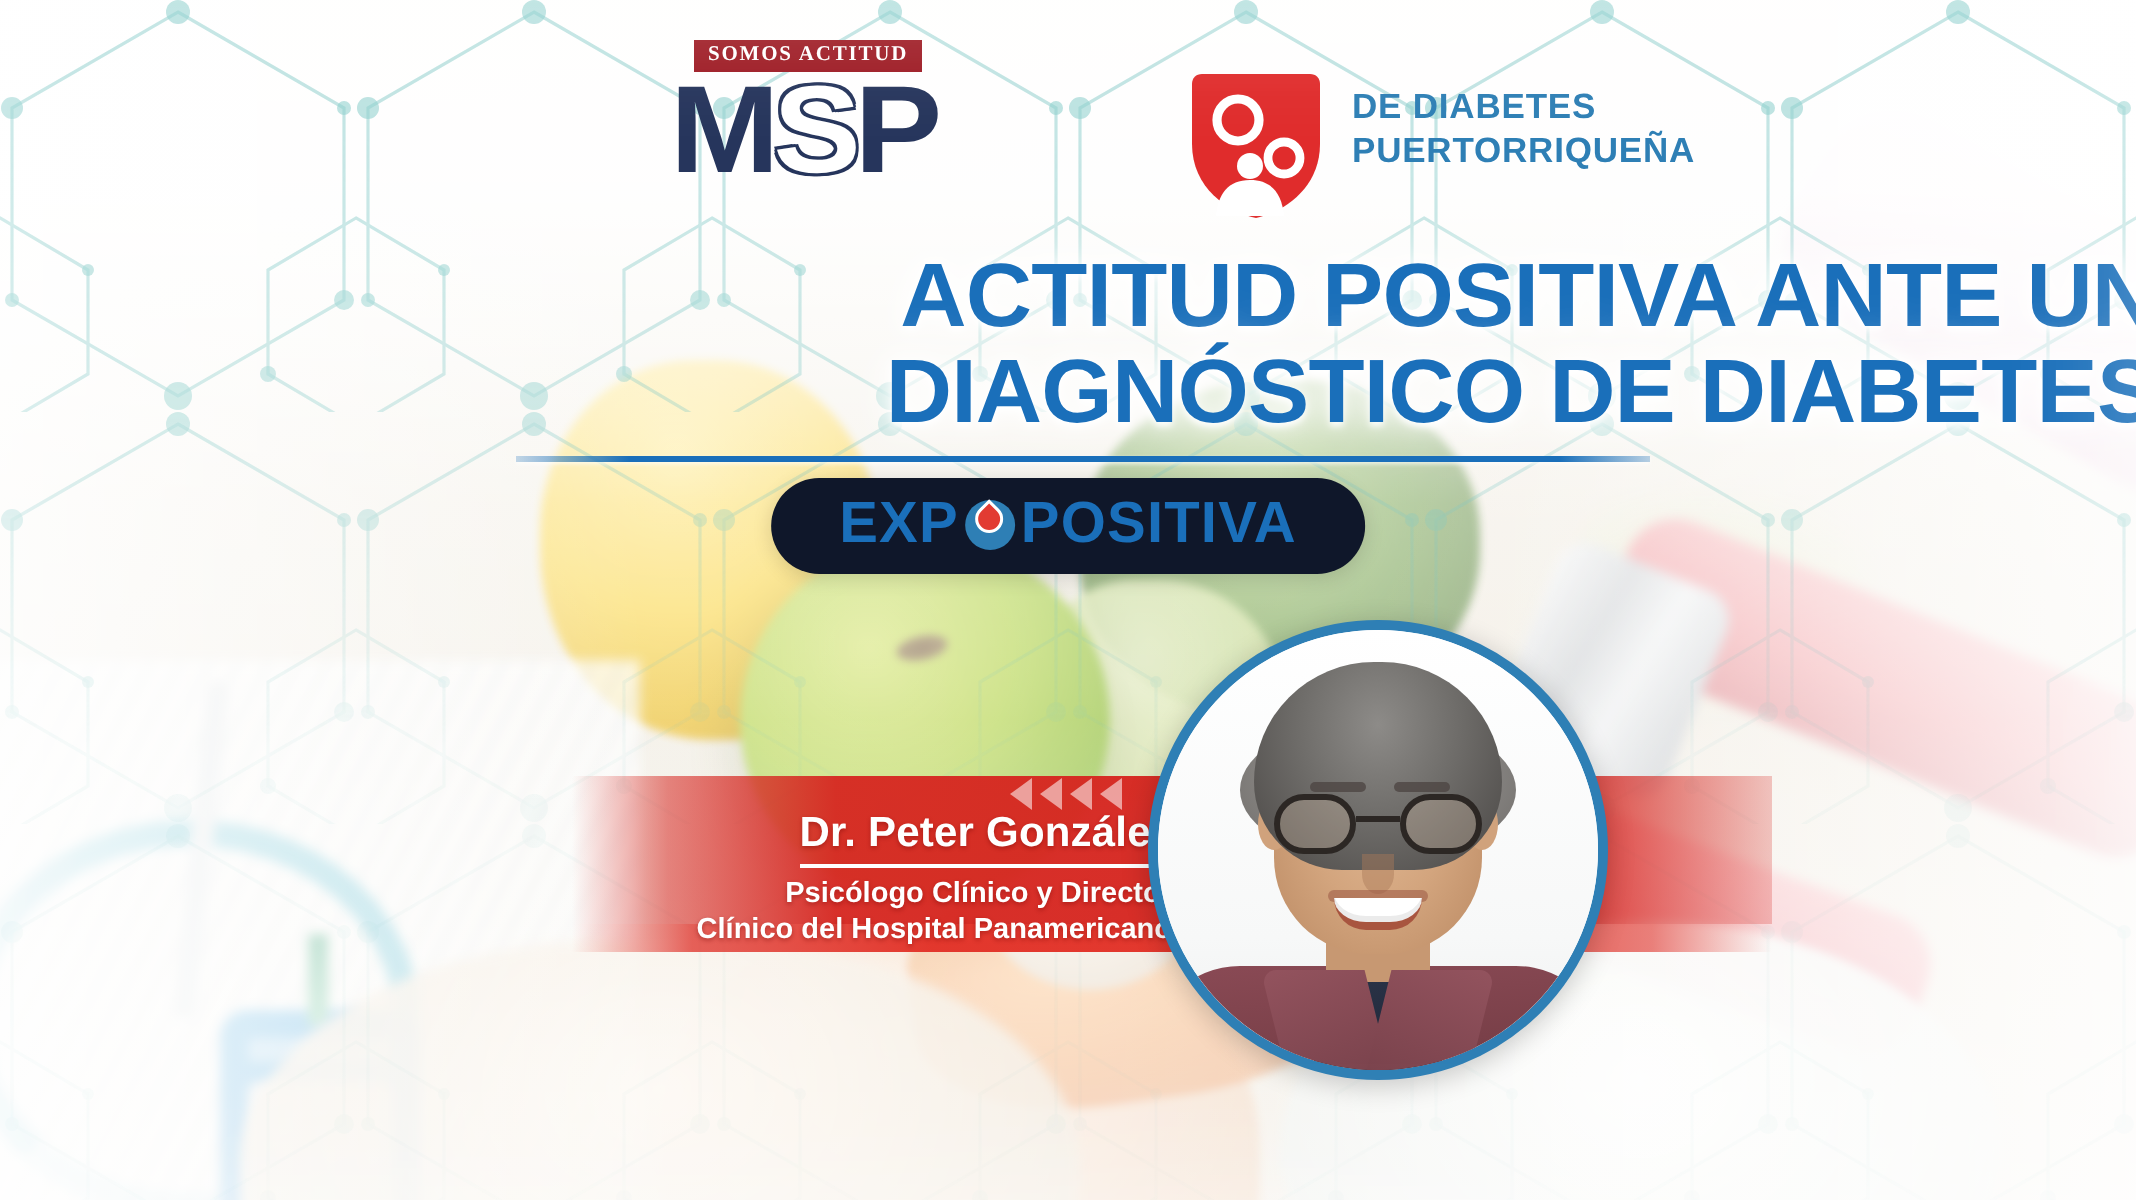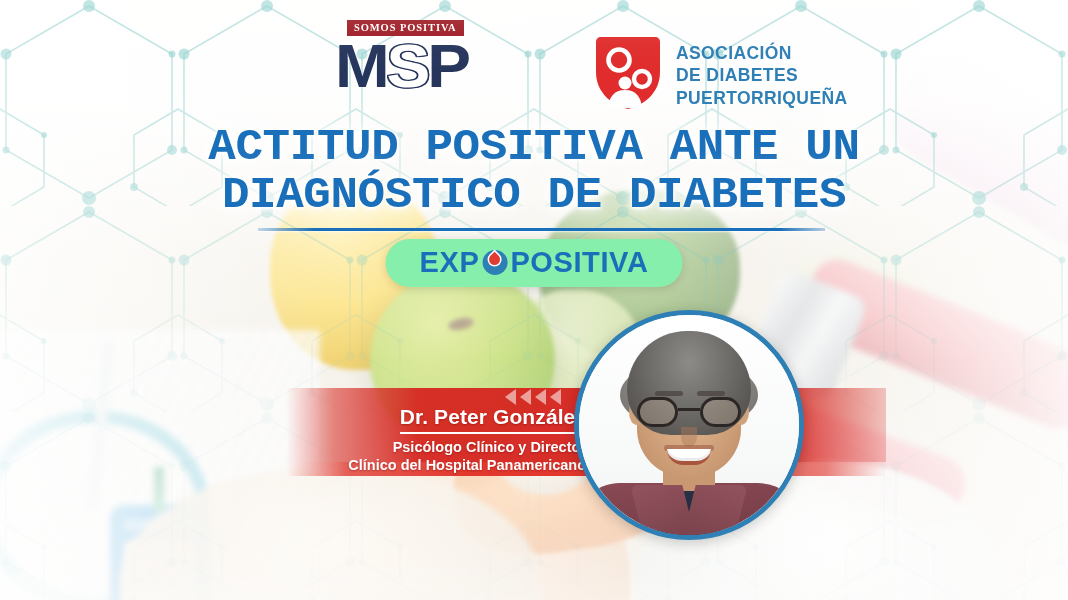--- a/index.html
+++ b/index.html
@@ -216,22 +216,21 @@
   .apd-text{
     position:absolute;left:84px;top:6px;
     color:#2e7fb5;font-size:17.5px;font-weight:700;
     letter-spacing:.4px;line-height:1.28;
     text-transform:uppercase;
   }
 
   
   .title-block{
     position:absolute;left:0;top:124px;width:100%;
-    text-align:center;
-    font-family:Liberation Mono, monospace;
+    text-align:right;
   }
   .title-line{
     color:#1a6fba;
     font-size:45px;
     font-weight:700;
     letter-spacing:-.4px;
     line-height:1.06;
     text-shadow:
       0 0 10px rgba(255,255,255,.95),
       0 0 20px rgba(255,255,255,.9),
@@ -241,21 +240,21 @@
   }
   .title-rule{
     position:absolute;left:258px;top:104px;width:567px;height:3px;
     background:linear-gradient(90deg,rgba(26,111,186,.25),#1a6fba 10%,#1a6fba 92%,rgba(26,111,186,.3));
     box-shadow:0 1px 2px rgba(255,255,255,.7);
   }
 
   
   .expo-badge{
     position:absolute;left:50%;top:239px;transform:translateX(-50%);
-    background:#86efac;
+    background:#0f172a;
     border-radius:26px;
     padding:9px 34px 10px 34px;
     box-shadow:0 2px 10px rgba(0,0,0,.14);
     display:flex;align-items:flex-end;
   }
   .expo-text{
     color:#1a6fba;font-size:29px;font-weight:700;letter-spacing:.6px;
     line-height:1;display:flex;align-items:center;white-space:nowrap;
   }
   .expo-o{
@@ -478,38 +477,37 @@
       </defs>
       <g mask="url(#hexmask)">
         <rect x="-50" y="-40" width="1180" height="700" fill="url(#hexpat)"></rect>
       </g>
     </svg>
   </div>
 
   <div class="logo-row">
 
     <div class="msp-logo">
-      <div class="msp-tag">SOMOS POSITIVA</div>
+      <div class="msp-tag">SOMOS ACTITUD</div>
       <div class="msp-word">
         <span>M</span><span class="msp-s">S</span><span>P</span>
       </div>
     </div>
 
     <div class="apd-logo">
       <div class="apd-mark">
         <svg viewBox="0 0 72 74" width="72" height="74" aria-hidden="true">
           <path d="M4 6 C4 3 6 1 9 1 L63 1 C66 1 68 3 68 6 L68 36 C68 58 50 70 36 73 C22 70 4 58 4 36 Z" fill="#e02c2c"></path>
           <circle cx="27" cy="24" r="10.5" fill="none" stroke="#ffffff" stroke-width="4.6"></circle>
           <circle cx="50" cy="43" r="8" fill="none" stroke="#ffffff" stroke-width="4.4"></circle>
           <circle cx="33" cy="47" r="6.5" fill="#ffffff"></circle>
           <path d="M33 54 C22 54 17 61 16 72 L50 72 C49 61 44 54 33 54 Z" fill="#ffffff"></path>
         </svg>
       </div>
       <div class="apd-text">
-        <div>ASOCIACIÓN</div>
         <div>DE DIABETES</div>
         <div>PUERTORRIQUEÑA</div>
       </div>
     </div>
   </div>
 
   <div class="title-block">
     <div class="title-line">ACTITUD POSITIVA ANTE UN</div>
     <div class="title-line">DIAGNÓSTICO DE DIABETES</div>
     <div class="title-rule"></div>

